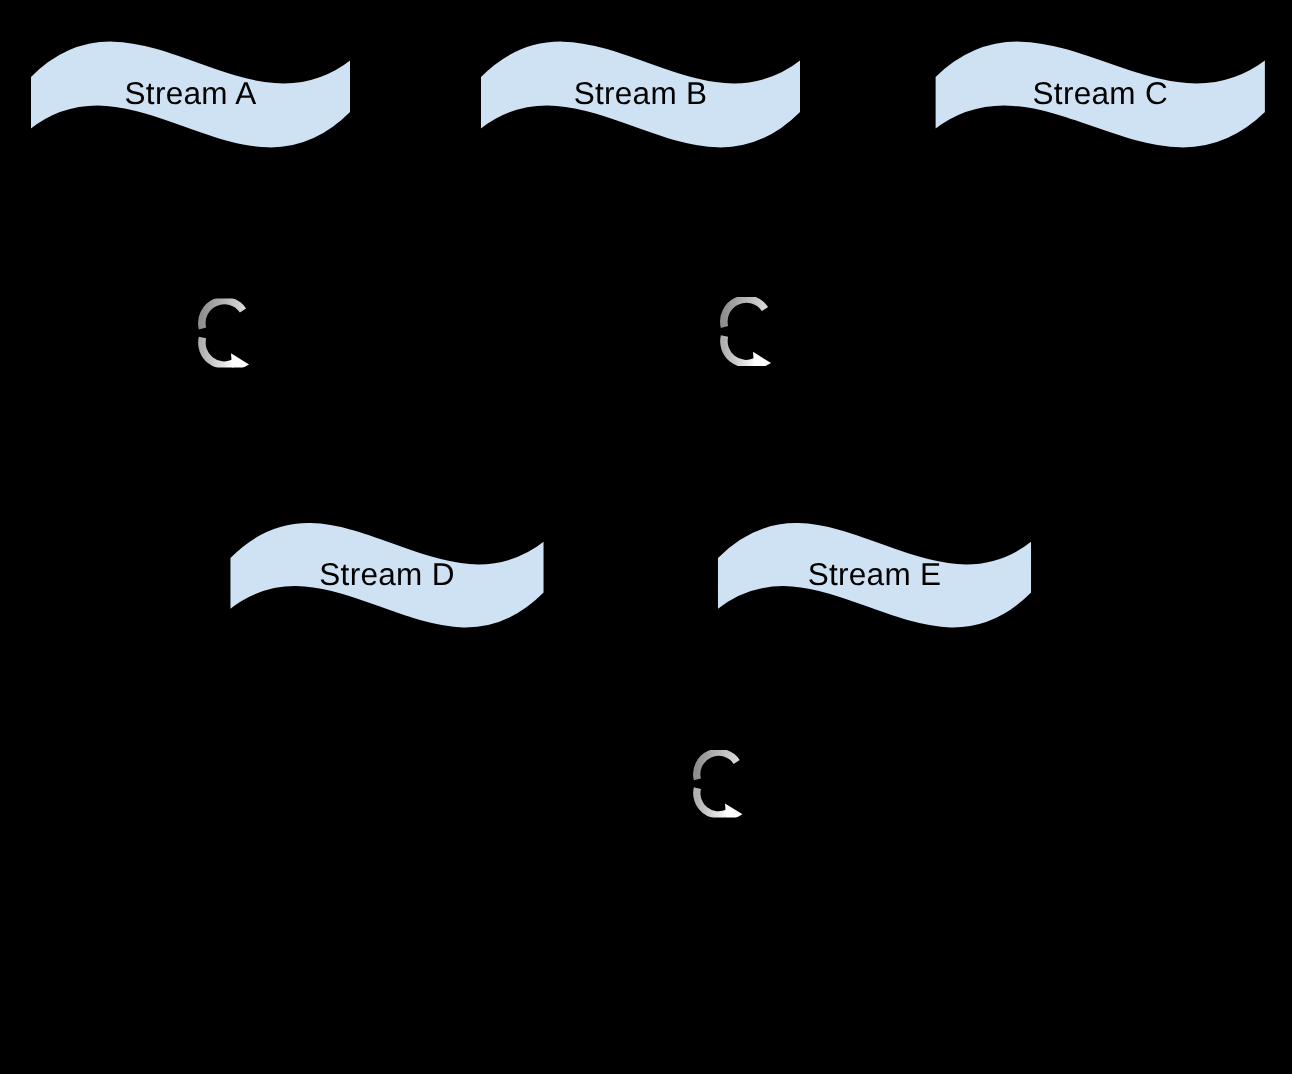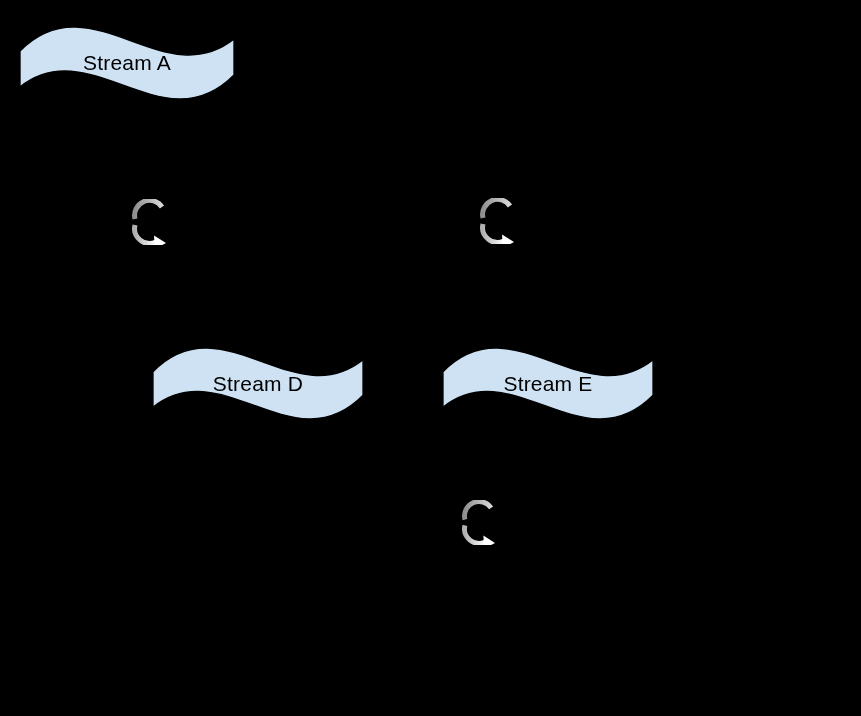--- a/index.html
+++ b/index.html
@@ -58,21 +58,33 @@
 
 <div class="canvas">
 
   <div class="node" style="left:18px; top:25px; width:218px; height:76px;">
     <svg viewBox="0 0 220 76" preserveAspectRatio="none">
       <path class="wave-path" d="M2,26 C73,-45 147,70 218,14 L218,50 C147,121 73,6 2,62 Z"></path>
     </svg>
     <div class="node-label">Stream A</div>
   </div>
 
+  <div class="node" style="left:318px; top:25px; width:218px; height:76px;">
+    <svg viewBox="0 0 220 76" preserveAspectRatio="none">
+      <path class="wave-path" d="M2,26 C73,-45 147,70 218,14 L218,50 C147,121 73,6 2,62 Z"></path>
+    </svg>
+    <div class="node-label">Stream B</div>
+  </div>
 
+  <div class="node" style="left:621px; top:25px; width:225px; height:76px;">
+    <svg viewBox="0 0 220 76" preserveAspectRatio="none">
+      <path class="wave-path" d="M2,26 C73,-45 147,70 218,14 L218,50 C147,121 73,6 2,62 Z"></path>
+    </svg>
+    <div class="node-label">Stream C</div>
+  </div>
 
   <div class="loop-icon" style="left:132px; top:199px; width:34px; height:46px;">
     <svg viewBox="0 0 34 46">
       <path d="M30,8 A15,15 0 0 0 3,20" fill="none" stroke="url(#gTop)" stroke-width="5"></path>
       <path d="M3,26 A15,15 0 0 0 24,43" fill="none" stroke="url(#gBot)" stroke-width="5"></path>
       <polygon class="arrowhead" points="22,36.5 34,44 23,50"></polygon>
     </svg>
   </div>
 
   <div class="loop-icon" style="left:480px; top:198px; width:34px; height:46px;">
@@ -83,21 +95,21 @@
     </svg>
   </div>
 
   <div class="node" style="left:151px; top:346px; width:214px; height:75px;text-decoration:underline;">
     <svg viewBox="0 0 220 76" preserveAspectRatio="none">
       <path class="wave-path" d="M2,26 C73,-45 147,70 218,14 L218,50 C147,121 73,6 2,62 Z"></path>
     </svg>
     <div class="node-label">Stream D</div>
   </div>
 
-  <div class="node" style="left:441px; top:346px; width:214px; height:75px;">
+  <div class="node" style="left:476px; top:346px; width:214px; height:75px;">
     <svg viewBox="0 0 220 76" preserveAspectRatio="none">
       <path class="wave-path" d="M2,26 C73,-45 147,70 218,14 L218,50 C147,121 73,6 2,62 Z"></path>
     </svg>
     <div class="node-label">Stream E</div>
   </div>
 
   <div class="loop-icon" style="left:462px; top:500px; width:33px; height:45px;">
     <svg viewBox="0 0 34 46">
       <path d="M30,8 A15,15 0 0 0 3,20" fill="none" stroke="url(#gTop)" stroke-width="5"></path>
       <path d="M3,26 A15,15 0 0 0 24,43" fill="none" stroke="url(#gBot)" stroke-width="5"></path>

